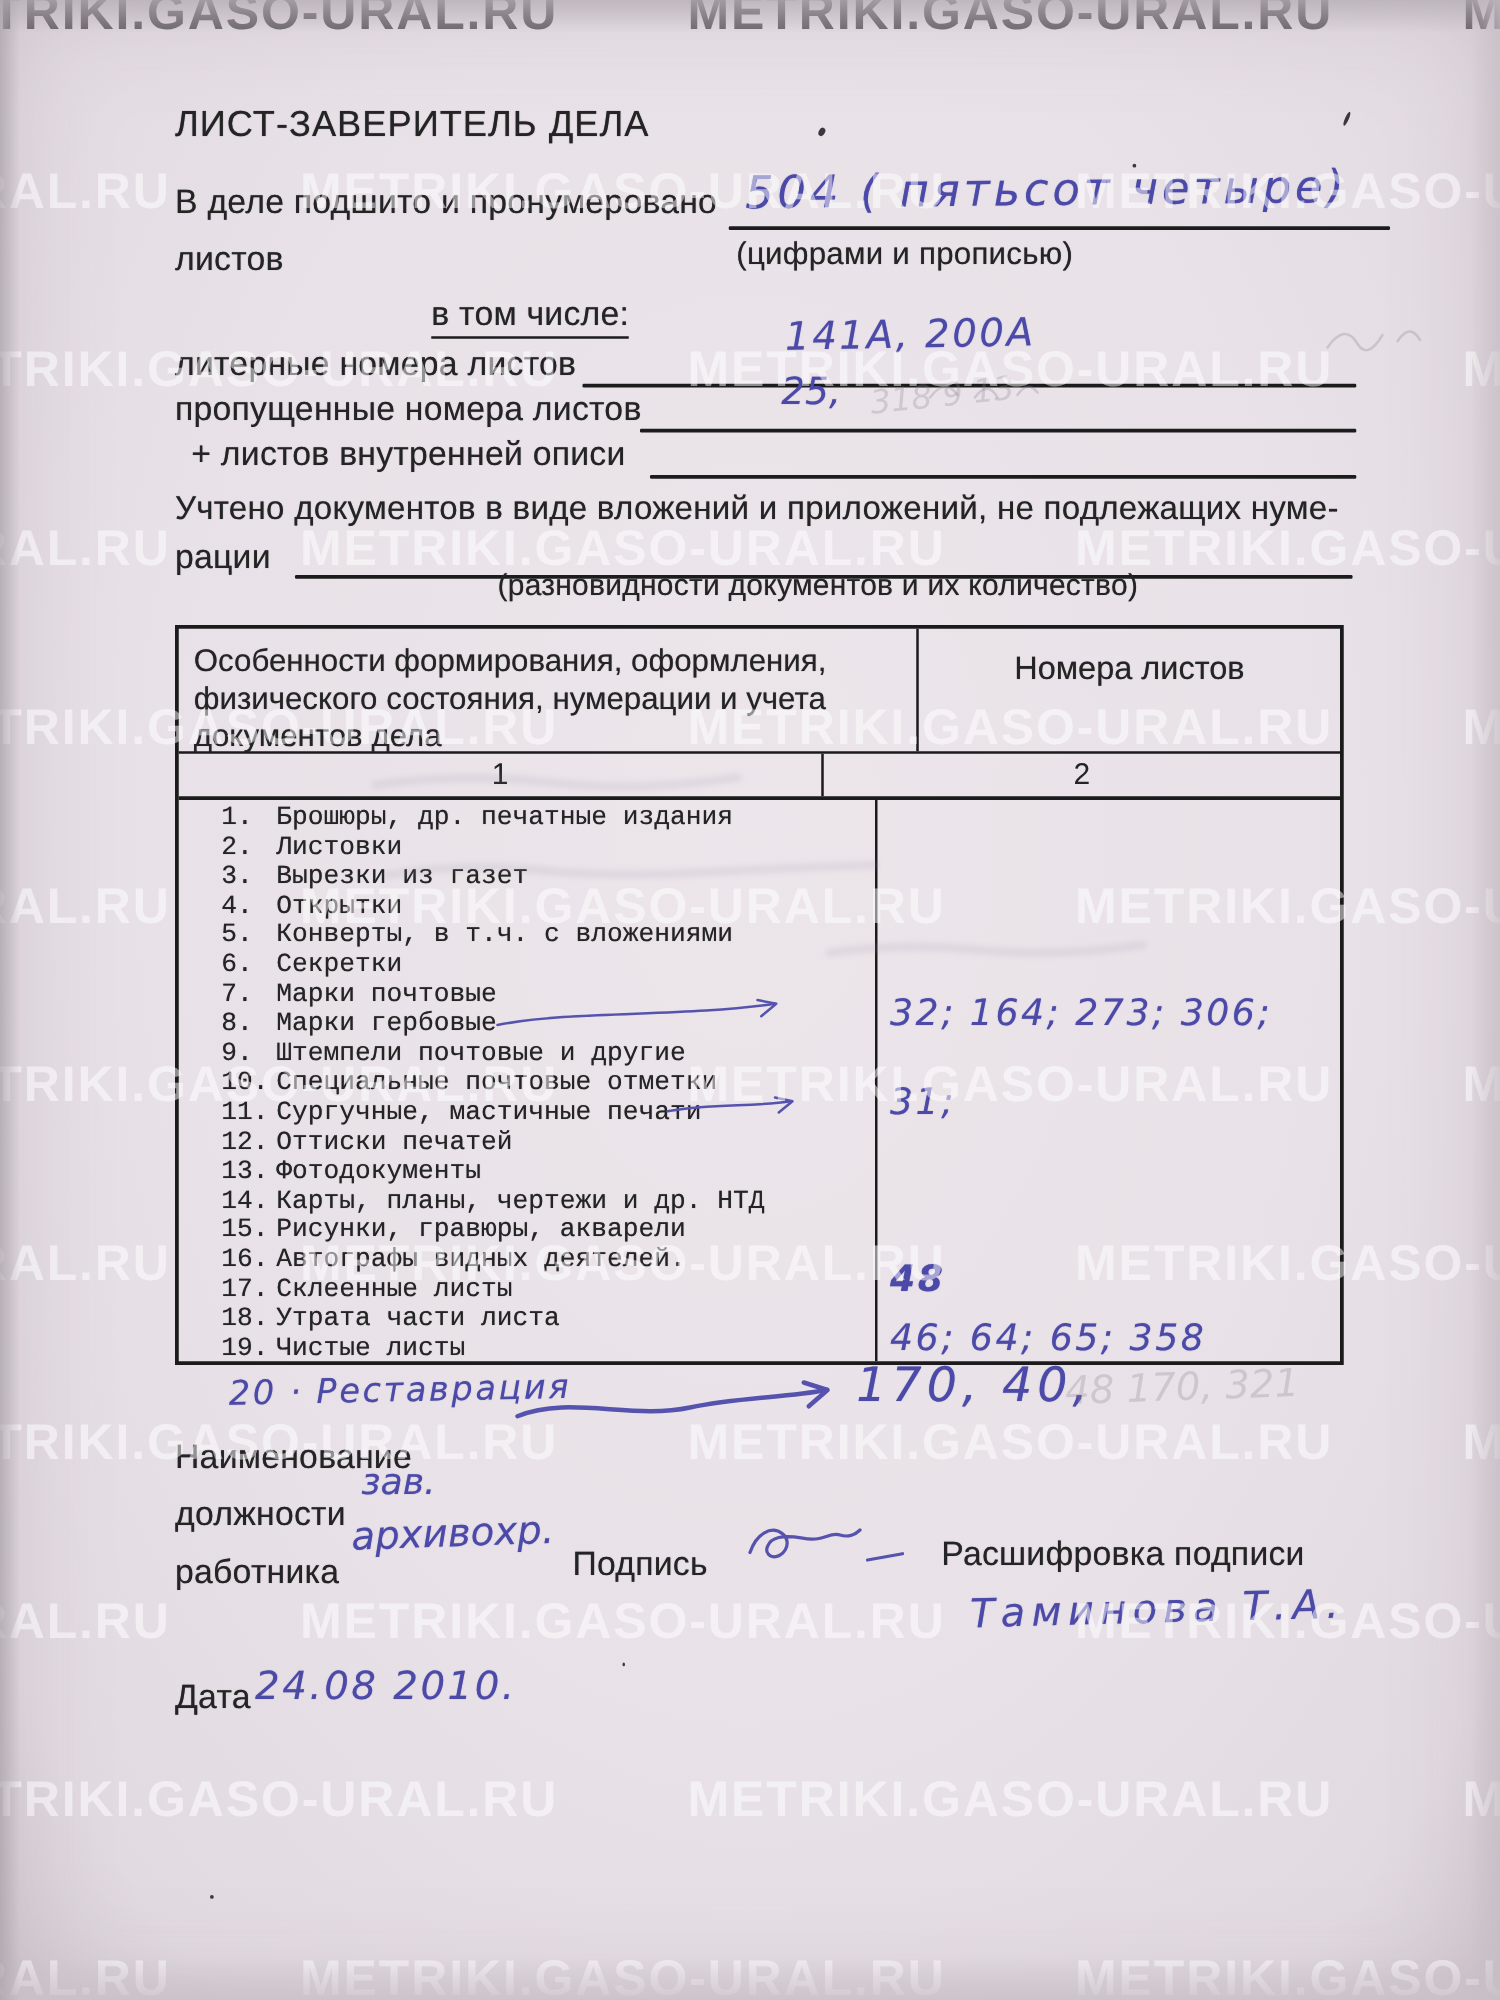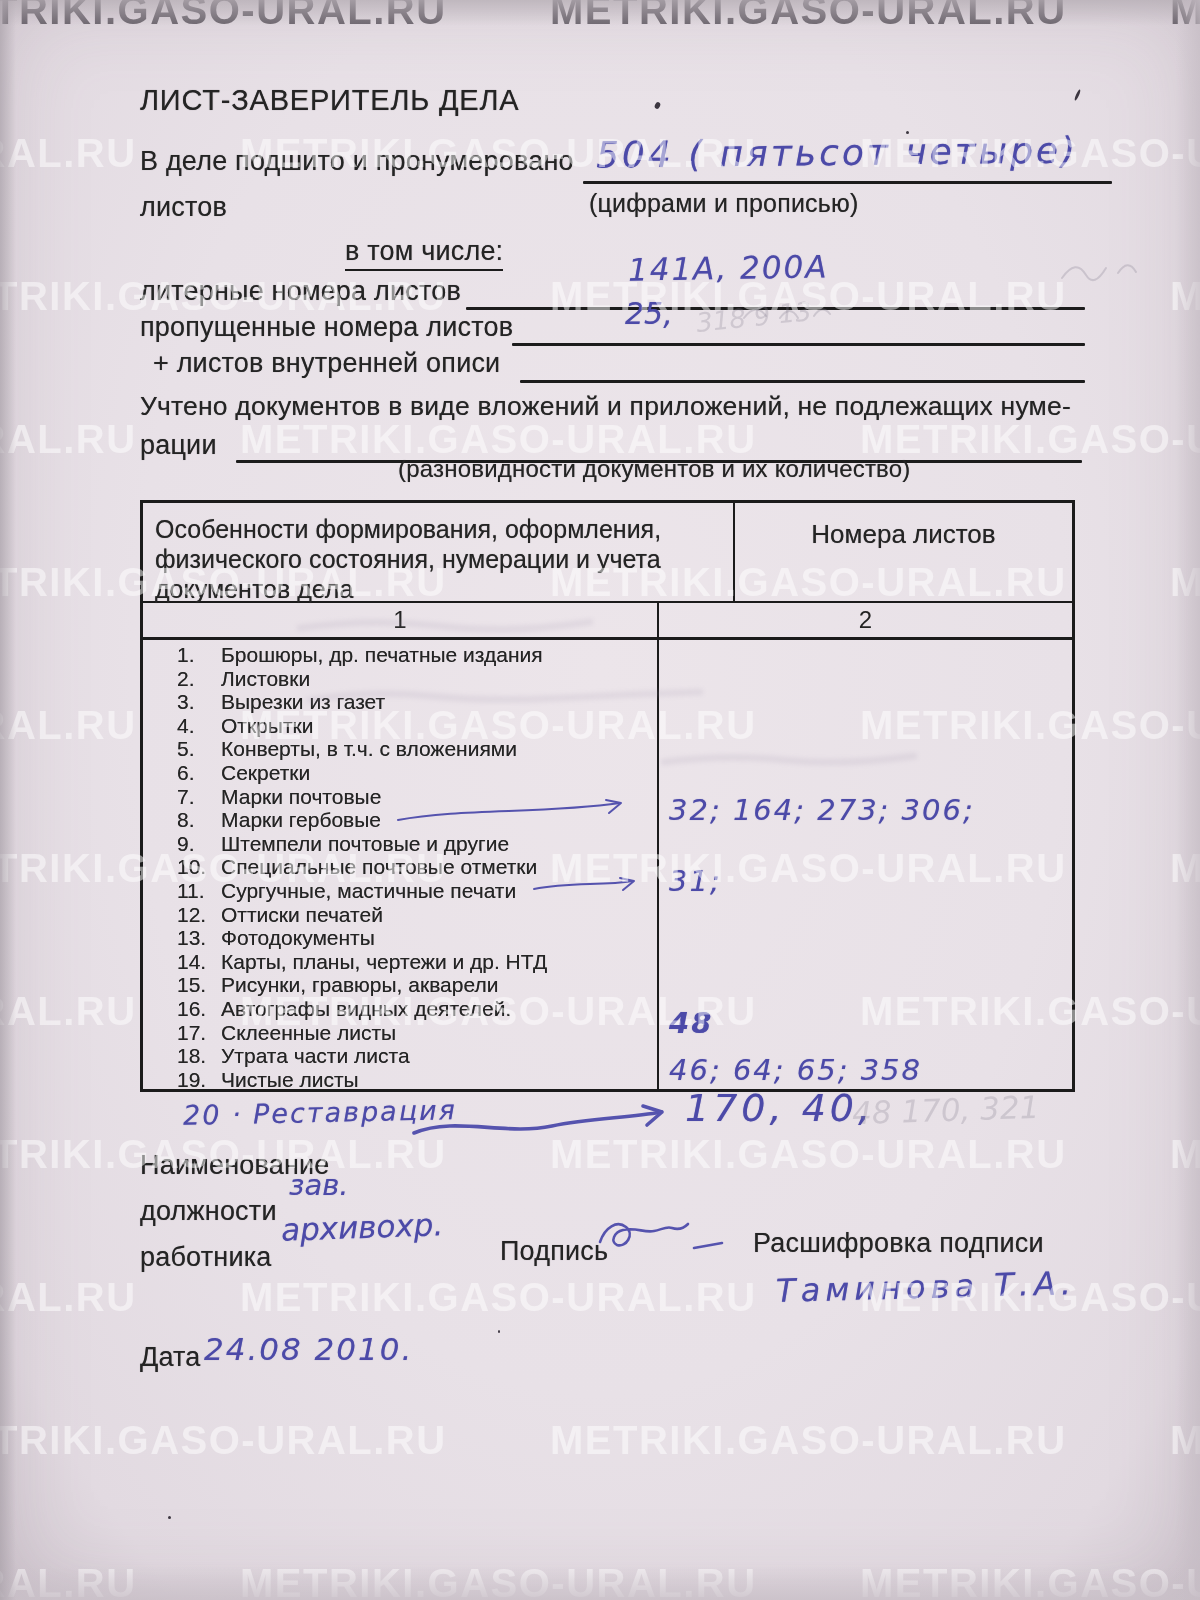--- a/index.html
+++ b/index.html
@@ -45,21 +45,21 @@
   .doc-table{position:absolute;left:140px;top:500px;width:935px;height:592px;
              border:3px solid #1b1b1b;box-sizing:border-box;z-index:2;}
   .th-row{display:flex;height:100px;border-bottom:2.6px solid #1b1b1b;box-sizing:border-box;}
   .th1{width:592px;box-sizing:border-box;border-right:2.6px solid #1b1b1b;
        padding:11px 14px 0 12px;font-size:25px;line-height:30px;text-shadow:0 0 .7px rgba(36,36,36,.6);}
   .th2{flex:1;text-align:center;padding-top:16px;font-size:26px;text-shadow:0 0 .7px rgba(36,36,36,.6);}
   .tix-row{display:flex;height:37px;border-bottom:3px solid #1b1b1b;box-sizing:border-box;font-size:24px;}
   .tix1{width:516px;box-sizing:border-box;border-right:2.6px solid #1b1b1b;text-align:center;padding-top:3px;}
   .tix2{flex:1;text-align:center;padding-top:3px;}
   .tbody-row{display:flex;height:449px;}
-  .tb1{width:516px;box-sizing:border-box;border-right:2.6px solid #1b1b1b;padding:3px 0 0 34px;}
+  .tb1{width:559px;box-sizing:border-box;border-right:2.6px solid #1b1b1b;padding:3px 0 0 34px;font-family:Liberation Mono, monospace;}
   .tb2{flex:1;position:relative;overflow:visible;}
   .trow{height:23.6px;line-height:23.6px;font-size:21px;white-space:nowrap;
         text-shadow:0 0 .6px rgba(36,36,36,.6);}
   .tnum{display:inline-block;width:44px;}
   .tval{position:absolute;left:10px;font-size:29px;letter-spacing:2px;}
 
   .overlay{position:absolute;left:0;top:0;z-index:3;pointer-events:none;}
   .ink{stroke:#5553ae;fill:none;stroke-linecap:round;}
   .bleed{stroke:#9b8fa8;fill:none;stroke-linecap:round;opacity:.14;filter:blur(2px);}
   .graphite{stroke:#8a8494;fill:none;stroke-linecap:round;opacity:.3;}
@@ -139,21 +139,21 @@
 
   <span class="hw hw-row20">20 · Реставрация</span>
   <span class="hw hw-row20-val">170, 40,</span>
   <span class="hw pencil pencil-row20">48 170, 321</span>
 
   <span class="lbl" style="left:140px;top:1150px">Наименование</span>
   <span class="lbl" style="left:140px;top:1196px">должности</span>
   <span class="lbl" style="left:140px;top:1242px">работника</span>
   <span class="hw hw-job1">зав.</span>
   <span class="hw hw-job2">архивохр.</span>
-  <span class="lbl" style="left:500px;top:1236px">Подпись</span>
+  <span class="lbl" style="left:458px;top:1236px">Подпись</span>
   <span class="lbl" style="left:753px;top:1228px">Расшифровка подписи</span>
   <span class="hw hw-decr">Таминова Т.А.</span>
   <span class="lbl" style="left:140px;top:1342px">Дата</span>
   <span class="hw hw-date">24.08 2010.</span>
 
   <svg class="overlay" width="1200" height="1600" viewBox="0 0 1200 1600">
     <g stroke-width="2">
       <path class="ink" d="M398,820 C460,808 545,814 620,803"></path>
       <path class="ink" d="M621,803 l-15,-3 M621,803 l-12,10"></path>
     </g>

